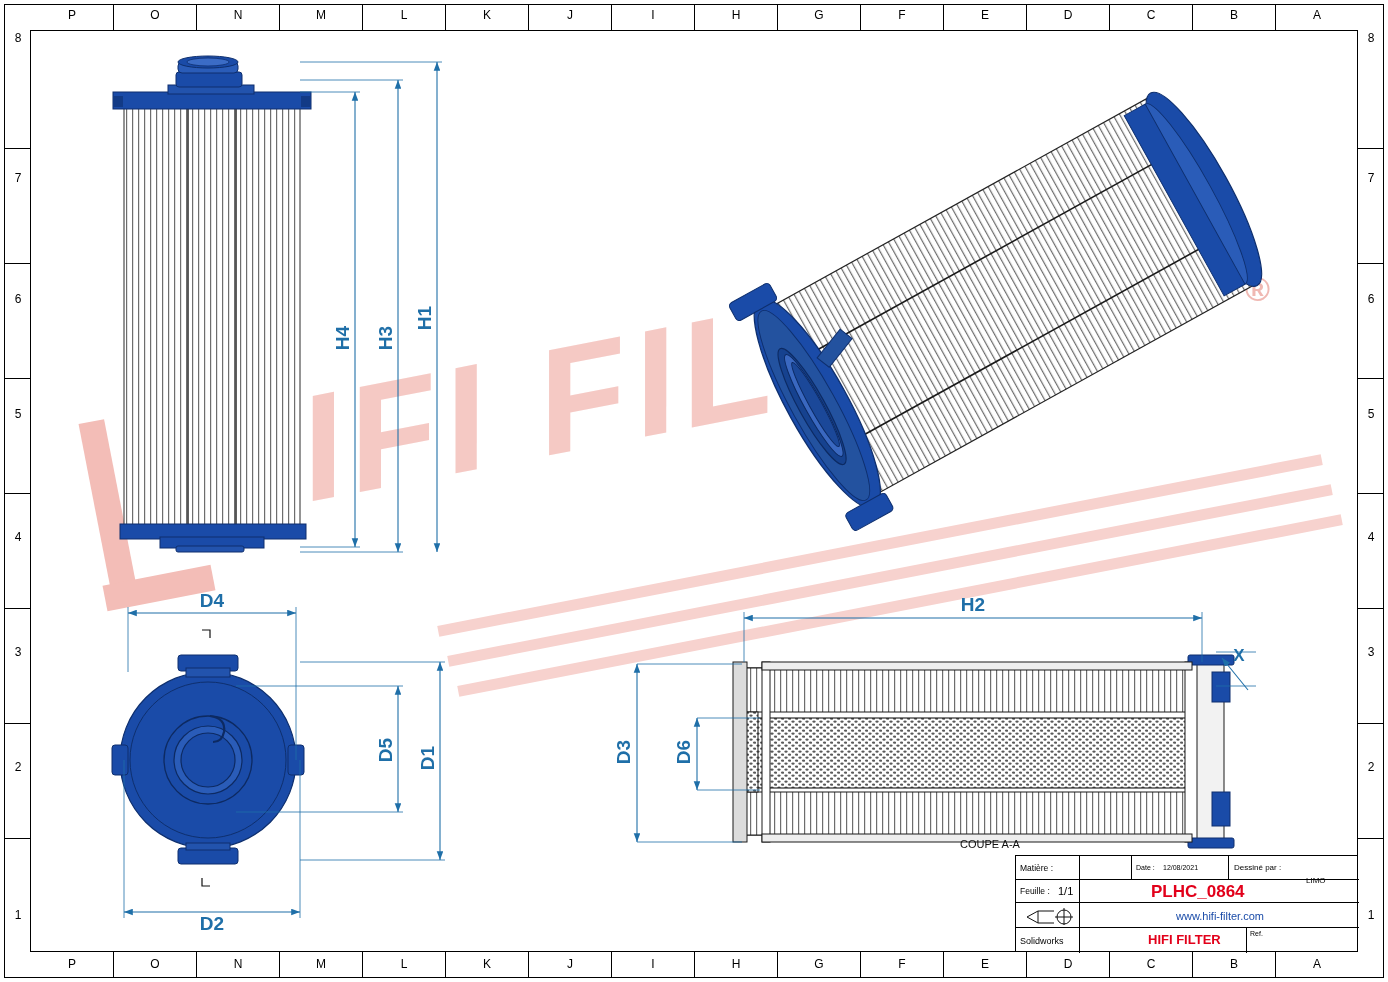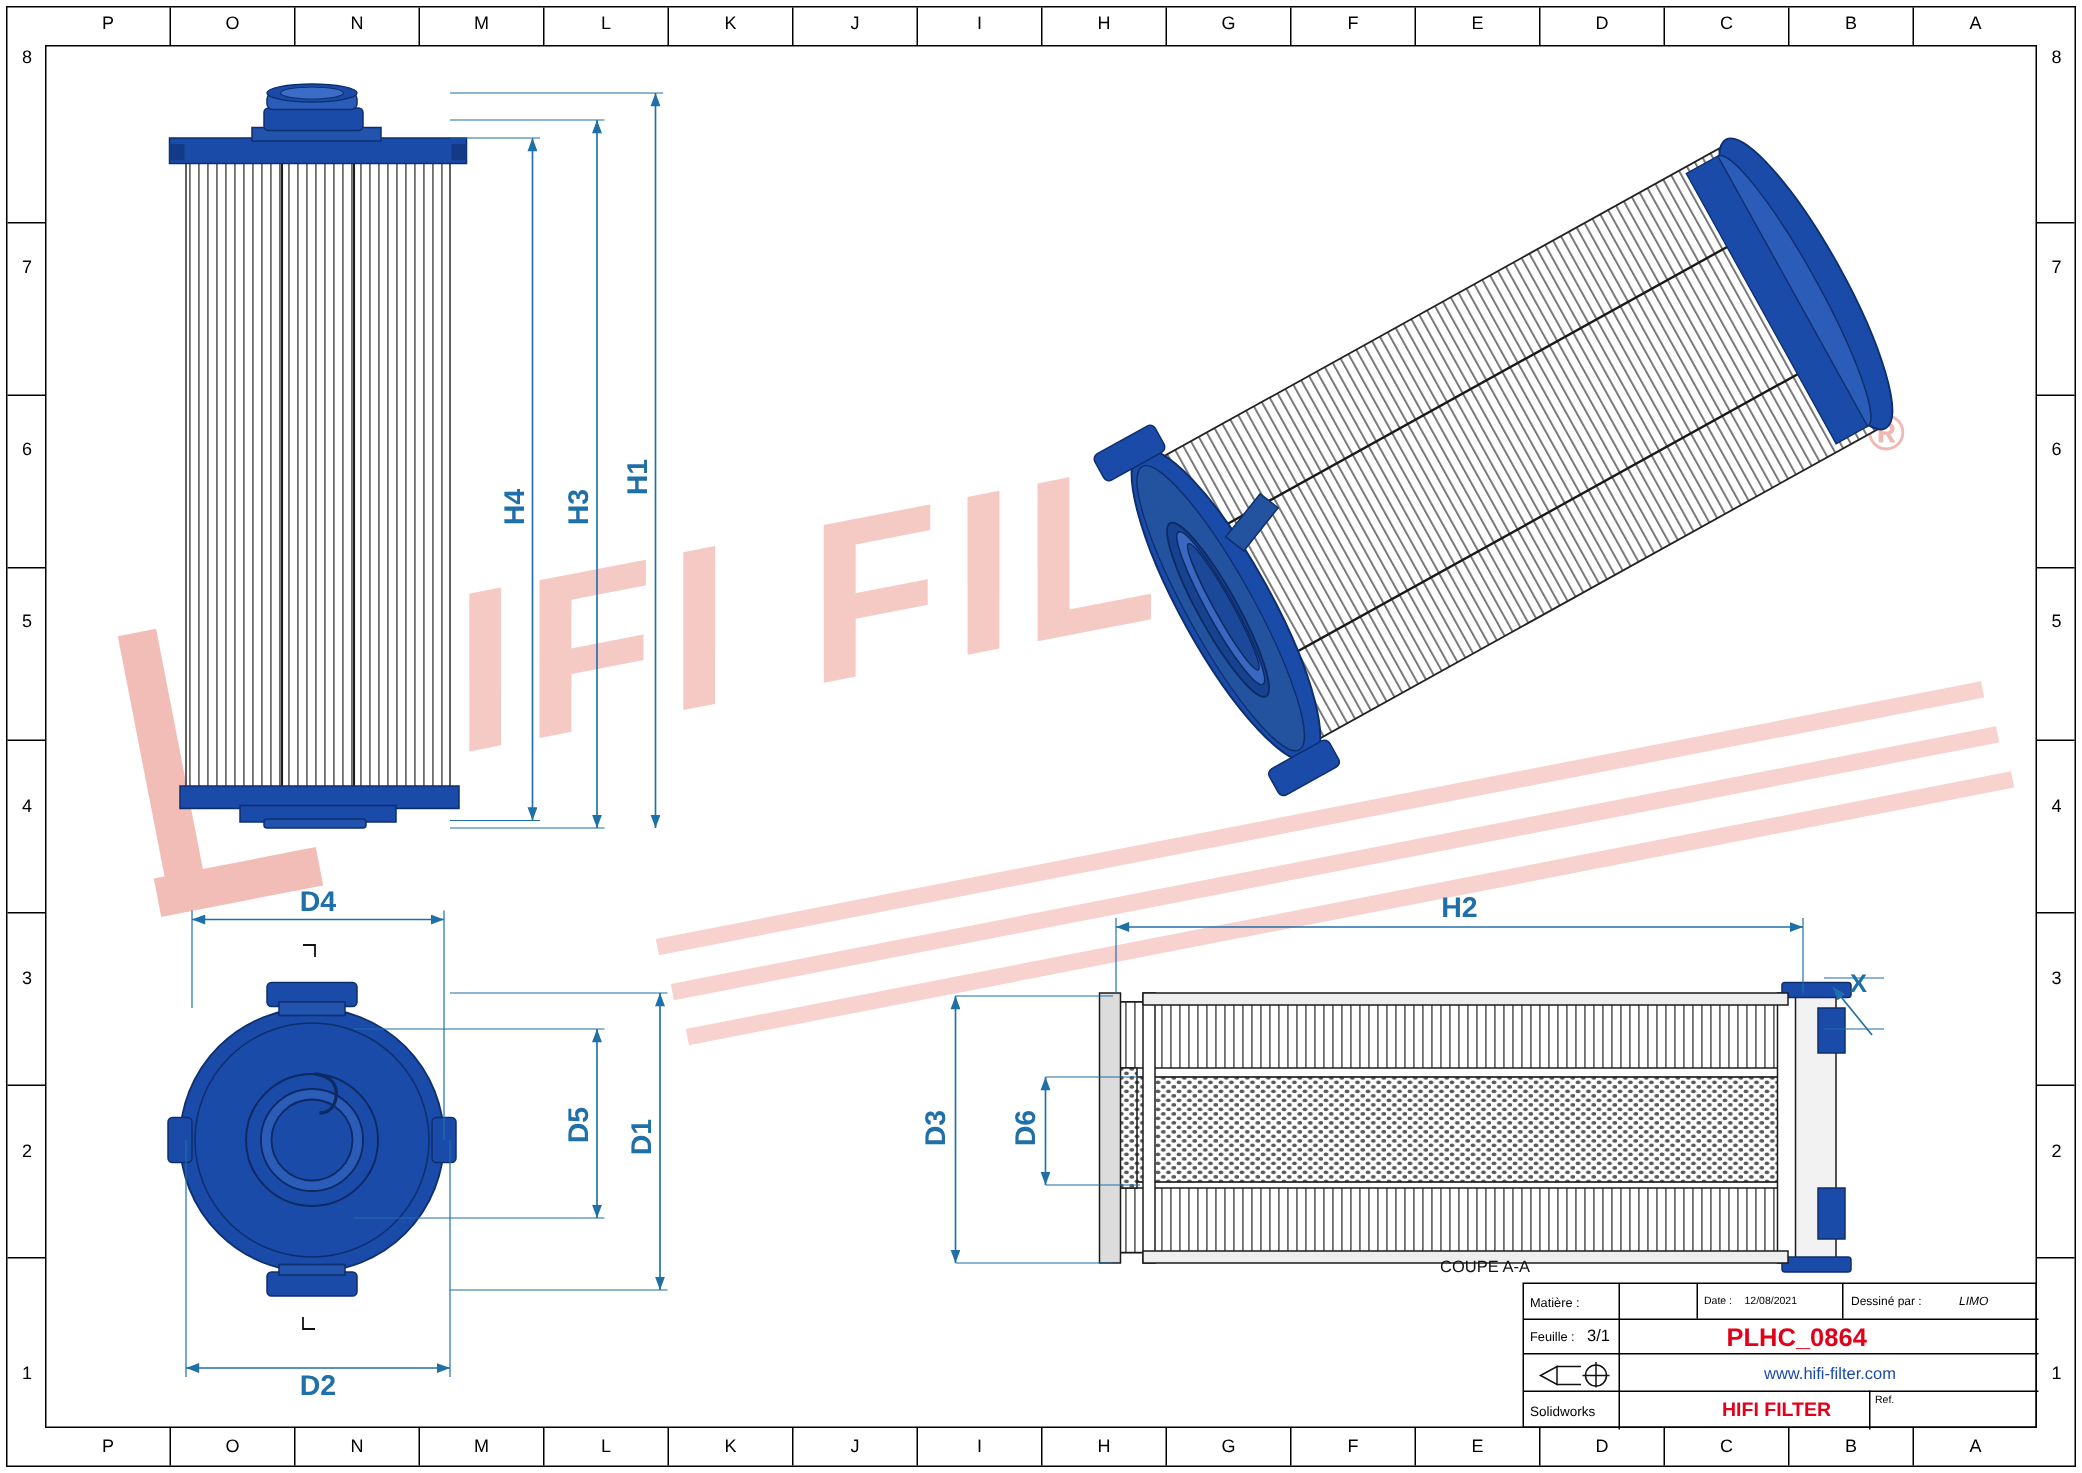--- a/index.html
+++ b/index.html
@@ -359,24 +359,24 @@
     <div class="vline" style="left:63px;top:0;height:97px;"></div>
     <div class="vline" style="left:212px;top:0;height:23px;"></div>
     <div class="vline" style="left:115px;top:0;height:23px;"></div>
     <div class="vline" style="left:230px;top:71px;height:26px;"></div>
 
     <div class="tb-label" style="left:4px;top:7px;">Matière :</div>
     <div class="tb-label" style="left:42px;top:7px;font-size:7.5px;"></div>
     <div class="tb-label" style="left:120px;top:8px;font-size:7px;">Date :</div>
     <div class="tb-label" style="left:147px;top:8px;font-size:7px;">12/08/2021</div>
     <div class="tb-label" style="left:218px;top:7px;font-size:8px;">Dessiné par :</div>
-    <div class="tb-label" style="left:290px;top:7px;font-size:8px;font-style:italic;">LIMO</div>
+    <div class="tb-label" style="left:290px;top:20px;font-size:8px;">LIMO</div>
 
     <div class="tb-label" style="left:4px;top:30px;">Feuille :</div>
-    <div class="tb-label" style="left:42px;top:29px;font-size:11px;">3/1</div>
+    <div class="tb-label" style="left:42px;top:29px;font-size:11px;">1/1</div>
     <div class="tb-red" style="left:135px;top:26px;font-size:17px;">PLHC_0864</div>
 
     <svg style="position:absolute;left:8px;top:49px;width:50px;height:20px;">
       <path d="M3,12 L14,6 L14,18 L3,12 z" fill="none" stroke="#111" stroke-width="1"></path>
       <line x1="14" y1="6" x2="30" y2="6" stroke="#111" stroke-width="1"></line>
       <line x1="14" y1="18" x2="30" y2="18" stroke="#111" stroke-width="1"></line>
       <circle cx="40" cy="12" r="7" fill="none" stroke="#111" stroke-width="1"></circle>
       <line x1="31" y1="12" x2="49" y2="12" stroke="#111" stroke-width="1"></line>
       <line x1="40" y1="3" x2="40" y2="21" stroke="#111" stroke-width="1"></line>
     </svg>

